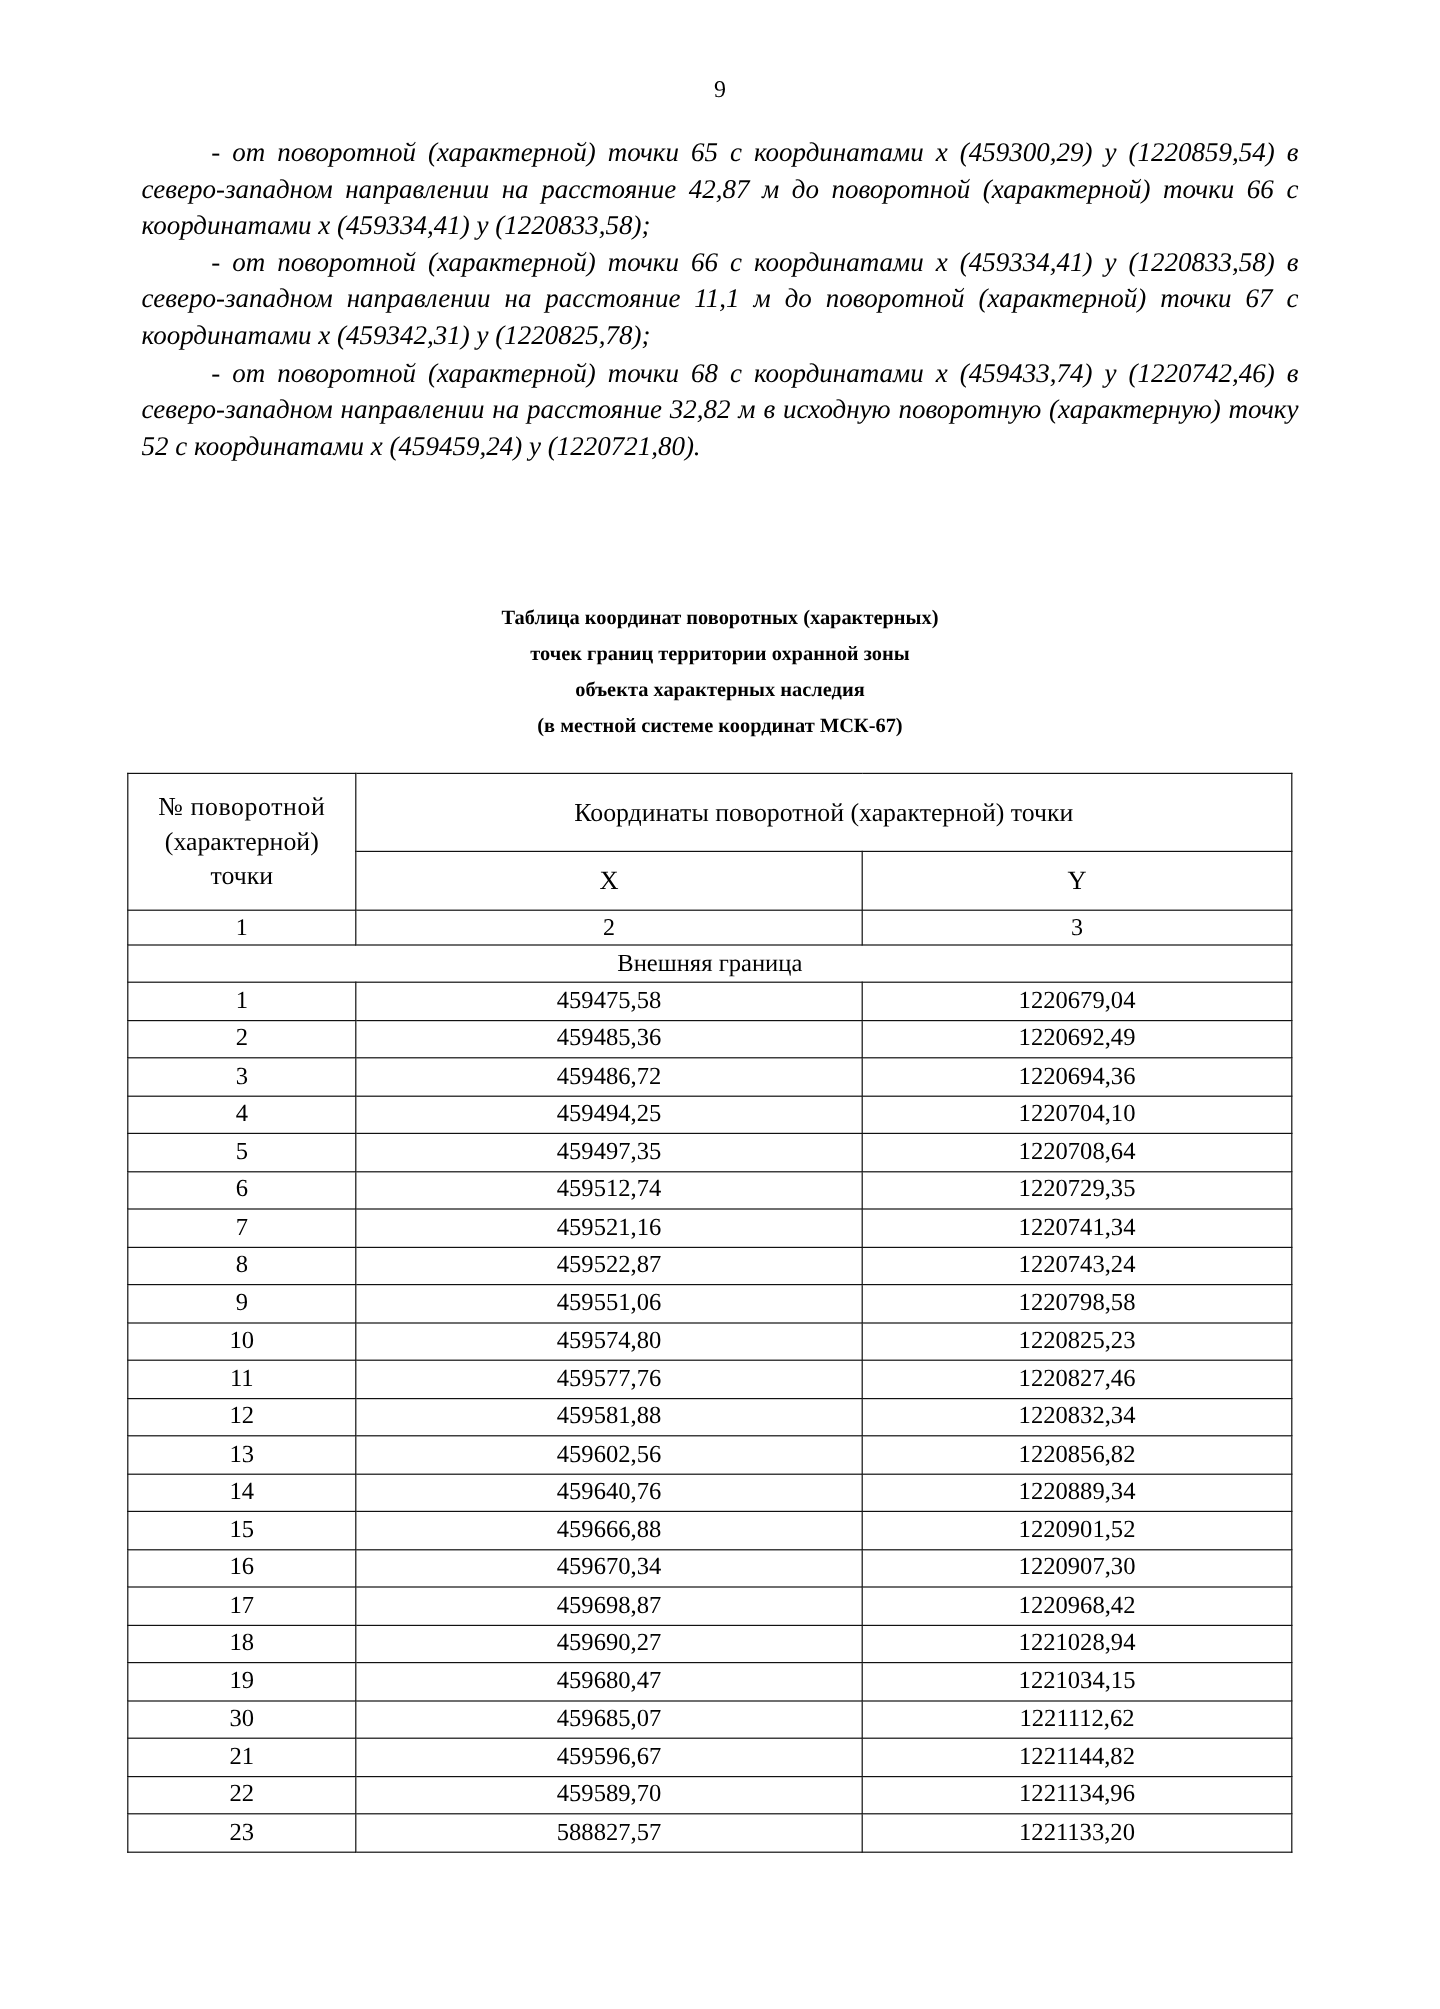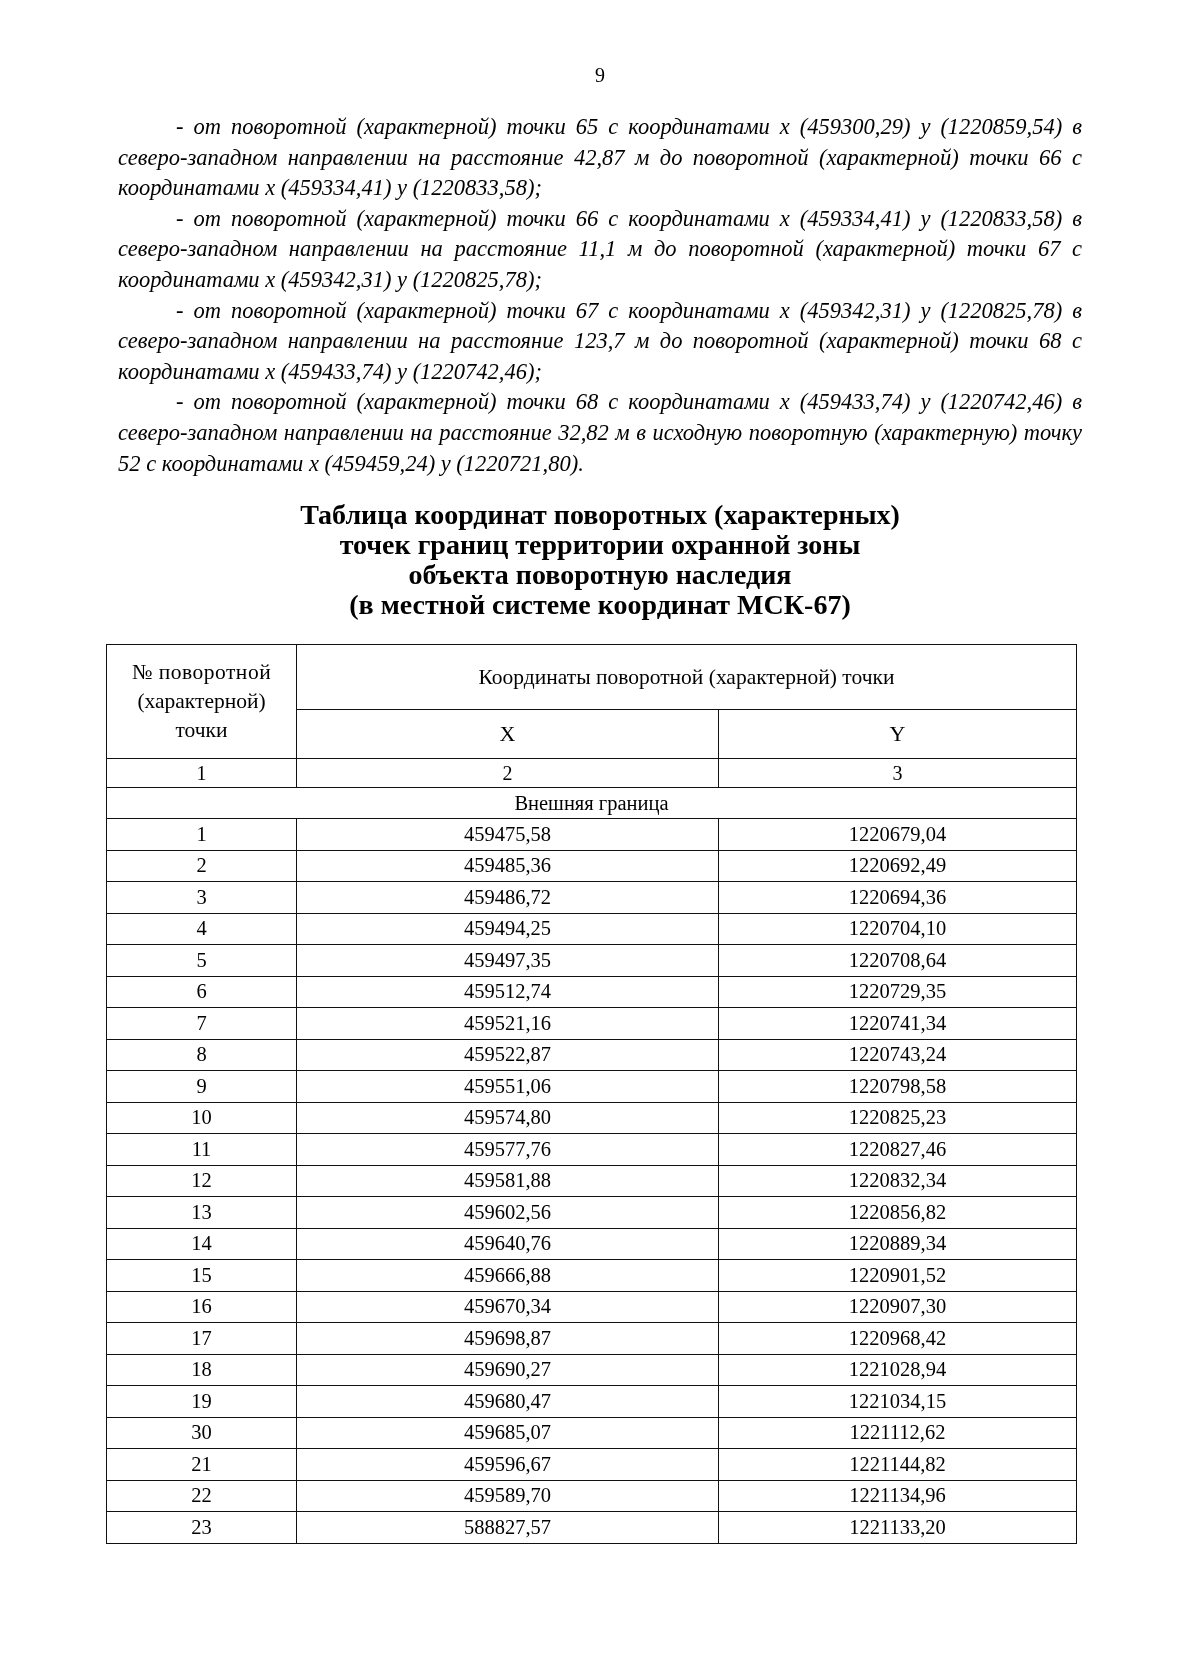--- a/index.html
+++ b/index.html
@@ -50,21 +50,21 @@
   }
   .para:last-child { text-align: justify; }
 
   .doc-title {
     position: absolute;
     top: 500px;
     left: 0;
     width: 1200px;
     text-align: center;
     font-weight: bold;
-    font-size: 28px;
+    font-size: 17px;
     line-height: 30px;
   }
   .doc-title div { white-space: nowrap; }
 
   table.coords {
     position: absolute;
     top: 644px;
     left: 106px;
     width: 970px;
     border-collapse: collapse;
@@ -114,28 +114,27 @@
 </head>
 <body>
 
 <div class="page">
 
   <div class="page-number">9</div>
 
   <div class="body-text">
     <p class="para">- от поворотной (характерной) точки 65 с координатами х (459300,29) у (1220859,54) в северо-западном направлении на расстояние 42,87 м до поворотной (характерной) точки 66 с координатами х (459334,41) у (1220833,58);</p>
     <p class="para">- от поворотной (характерной) точки 66 с координатами х (459334,41) у (1220833,58) в северо-западном направлении на расстояние 11,1 м до поворотной (характерной) точки 67 с координатами х (459342,31) у (1220825,78);</p>
-    <p class="para">- от поворотной (характерной) точки 67 с координатами х (459342,31) у (1220825,78) в северо-западном направлении на расстояние 123,7 м до поворотной (характерной) точки 68 с координатами х (459433,74) у (1220742,46);</p>
     <p class="para">- от поворотной (характерной) точки 68 с координатами х (459433,74) у (1220742,46) в северо-западном направлении на расстояние 32,82 м в исходную поворотную (характерную) точку 52 с координатами х (459459,24) у (1220721,80).</p>
   </div>
 
   <div class="doc-title">
     <div>Таблица координат поворотных (характерных)</div>
     <div>точек границ территории охранной зоны</div>
-    <div>объекта поворотную наследия</div>
+    <div>объекта характерных наследия</div>
     <div>(в местной системе координат МСК-67)</div>
   </div>
 
   <table class="coords">
     <colgroup>
       <col class="c-num">
       <col class="c-x">
       <col class="c-y">
     </colgroup>
     <thead>

